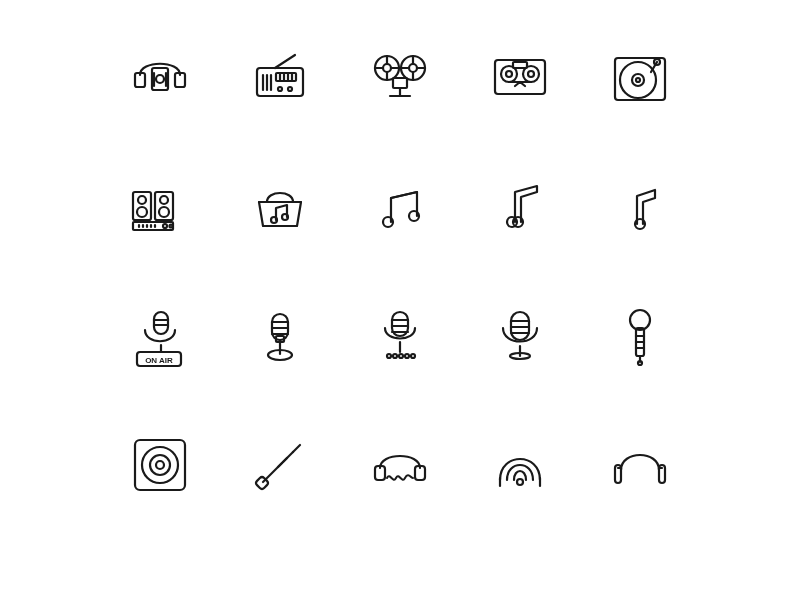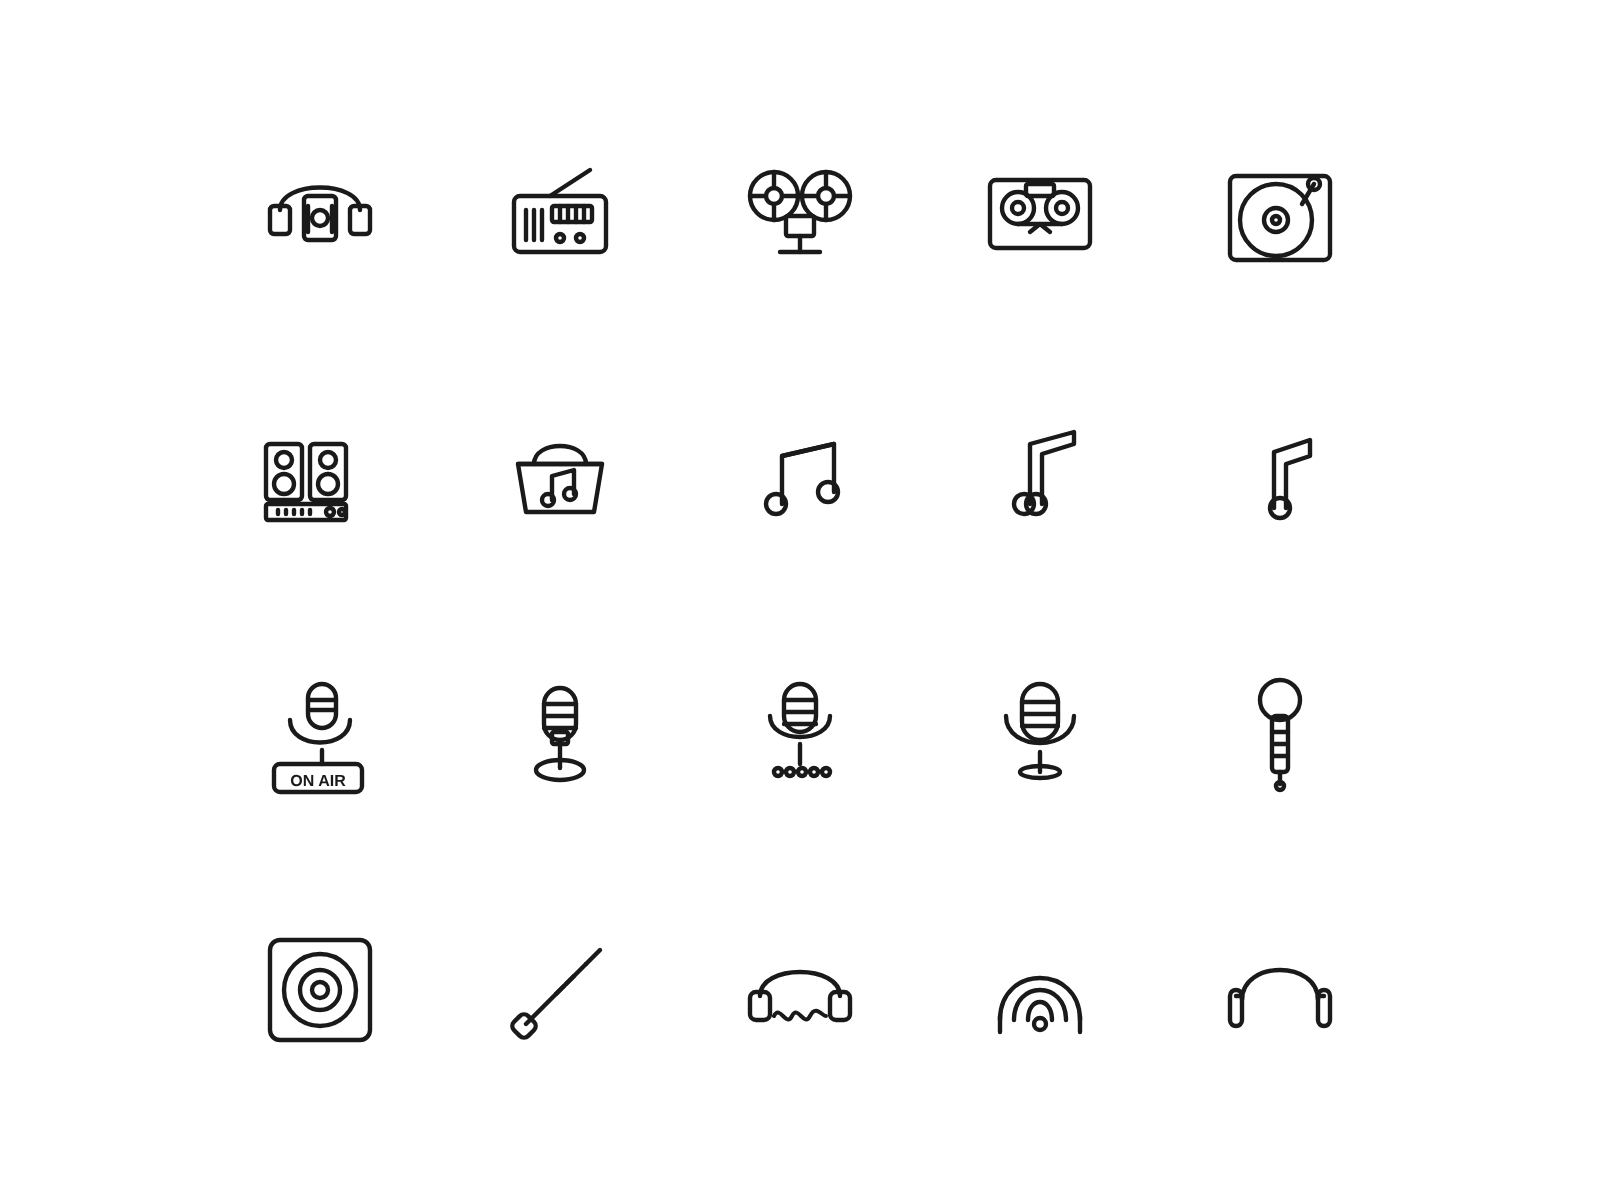--- a/index.html
+++ b/index.html
@@ -17,21 +17,21 @@
       grid-template-columns: repeat(5, 120px);
       grid-template-rows: repeat(4, 130px);
       gap: 0;
       align-items: center;
       justify-items: center;
     }
     .icon-cell {
       width: 120px;
       height: 130px;
       display: flex;
-      align-items: center;
+      align-items: flex-start;
       justify-content: center;
     }
     svg {
       width: 70px;
       height: 70px;
       fill: none;
       stroke: #1a1a1a;
       stroke-width: 2.2;
       stroke-linecap: round;
       stroke-linejoin: round;

